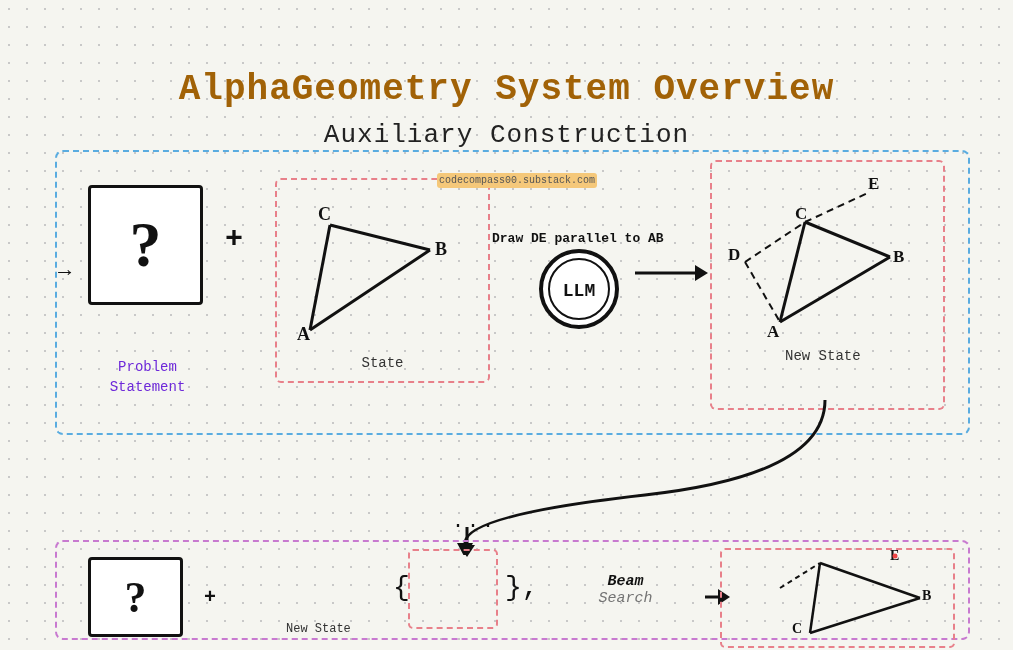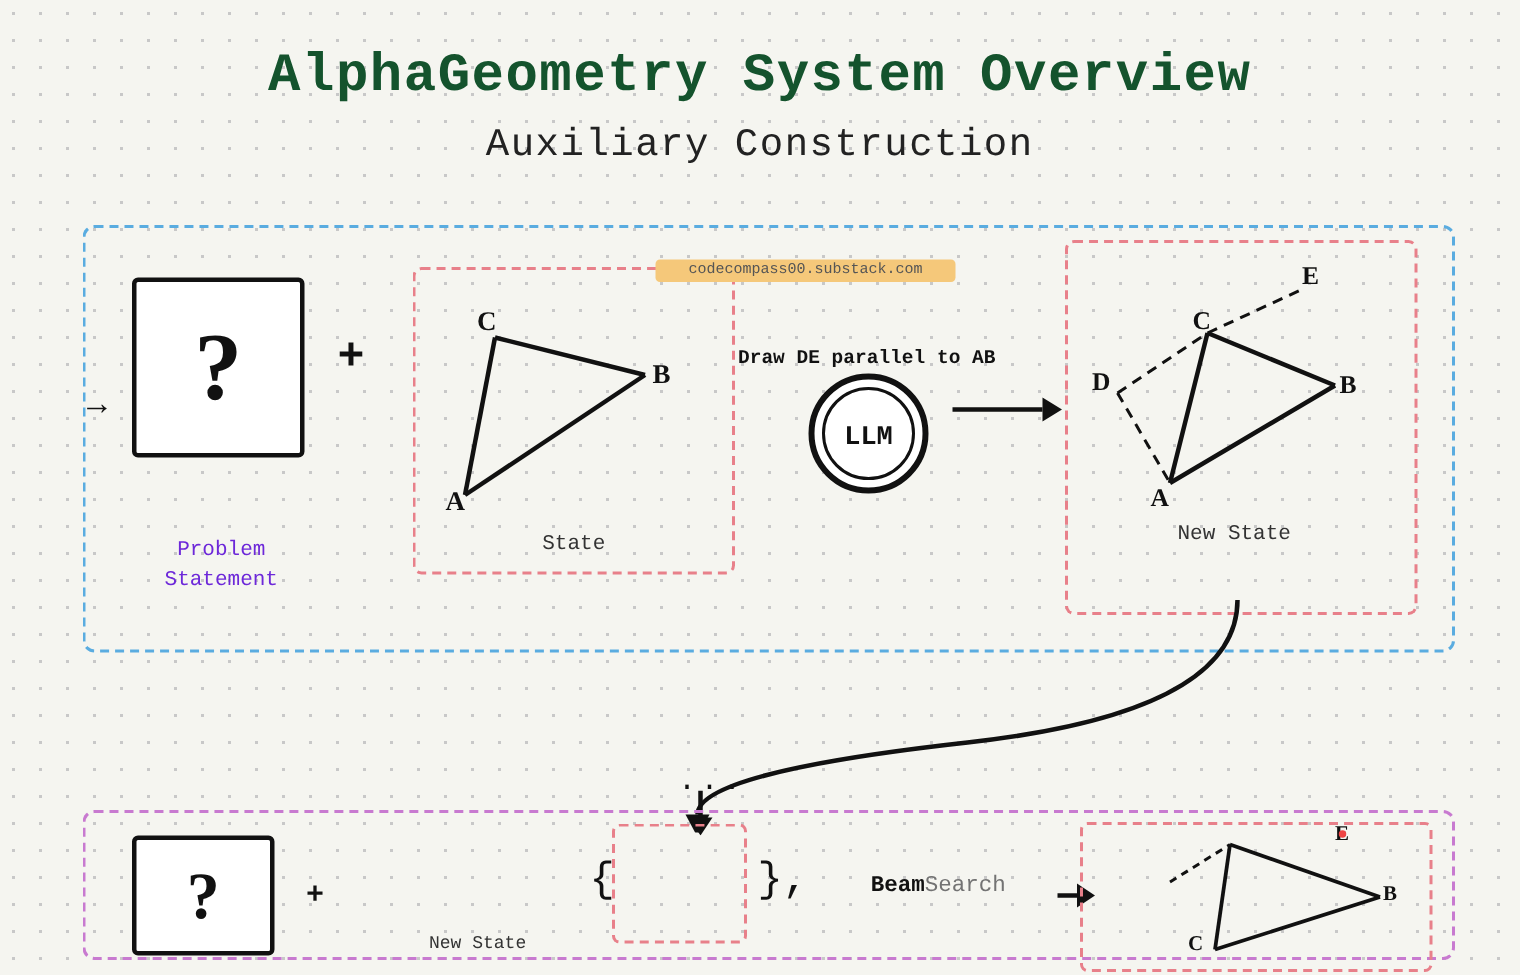--- a/index.html
+++ b/index.html
@@ -14,21 +14,22 @@
       position: relative;
     }
 
     
     .title {
       text-align: center;
       font-size: 36px;
       font-weight: bold;
       padding-top: 30px;
       letter-spacing: 1px;
-      color: #14532d;
+      color: #a16207;
+      margin-top: 39px;
     }
     .subtitle {
       text-align: center;
       font-size: 26px;
       font-weight: normal;
       padding-top: 10px;
       color: #222;
       letter-spacing: 1px;
     }
 
@@ -149,21 +150,21 @@
     }
 
     
     .watermark {
       position: absolute;
       top: 173px;
       left: 437px;
       background: #f5c87a;
       font-size: 10px;
       color: #555;
-      padding: 2px 22px;
+      padding: 2px 2px;
       border-radius: 3px;
       z-index: 10;
     }
 
     
     .curved-arrow-svg {
       position: absolute;
       top: 395px;
       left: 430px;
     }
@@ -229,22 +230,23 @@
       background: transparent;
     }
 
     .bottom-beam-box {
       position: absolute;
       top: 540px;
       left: 543px;
       width: 165px;
       height: 100px;
       display: flex;
-      align-items: center;
+      flex-direction: column;
       justify-content: center;
+      font-style: italic;
     }
     .beam-label {
       font-size: 15px;
       font-weight: bold;
       color: #111;
       text-align: center;
     }
     .search-label {
       font-size: 15px;
       color: #737373;

